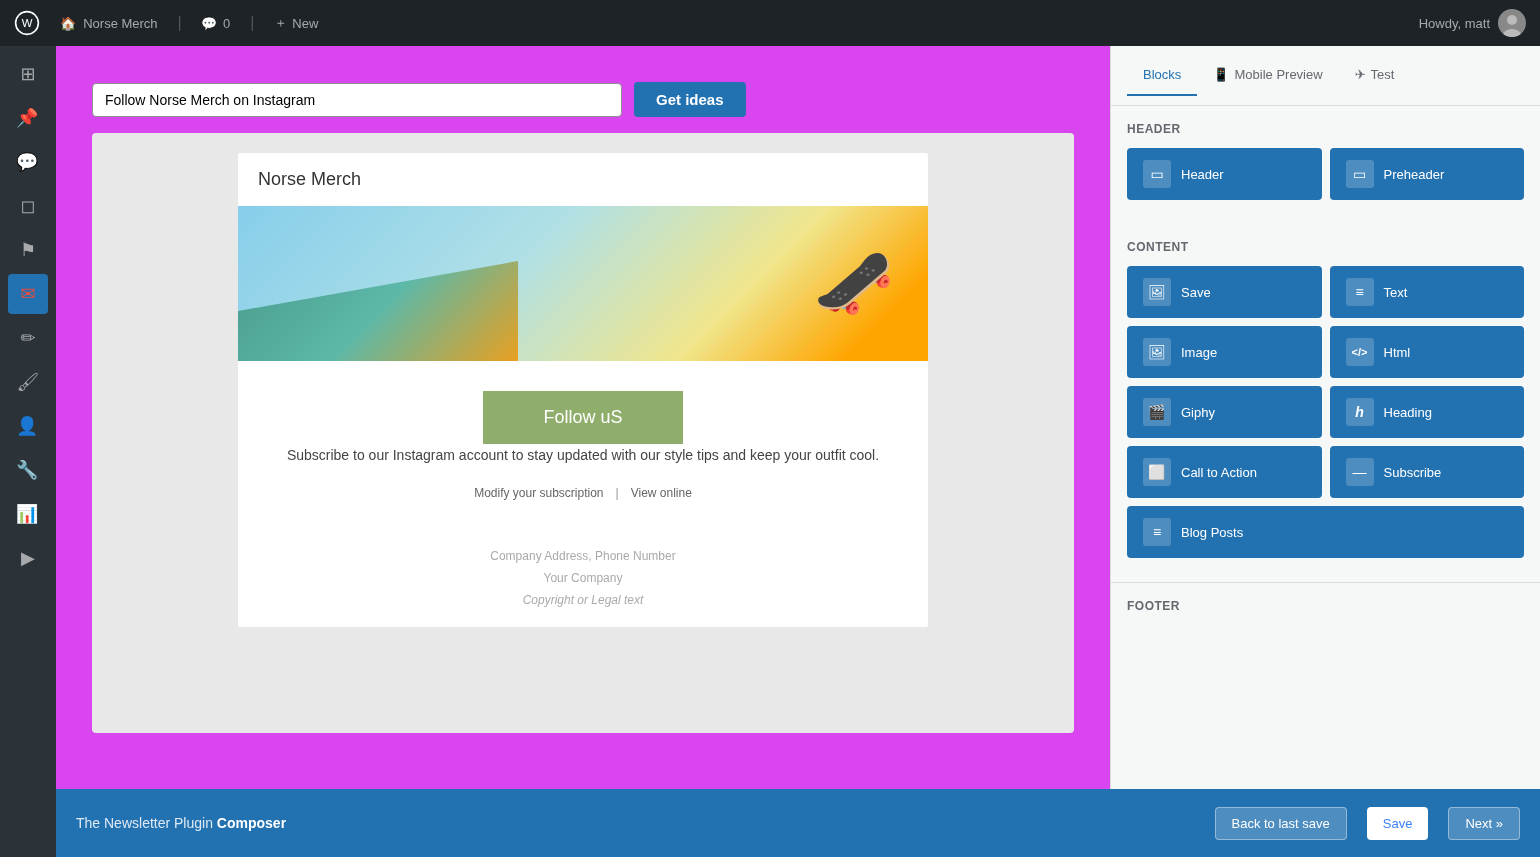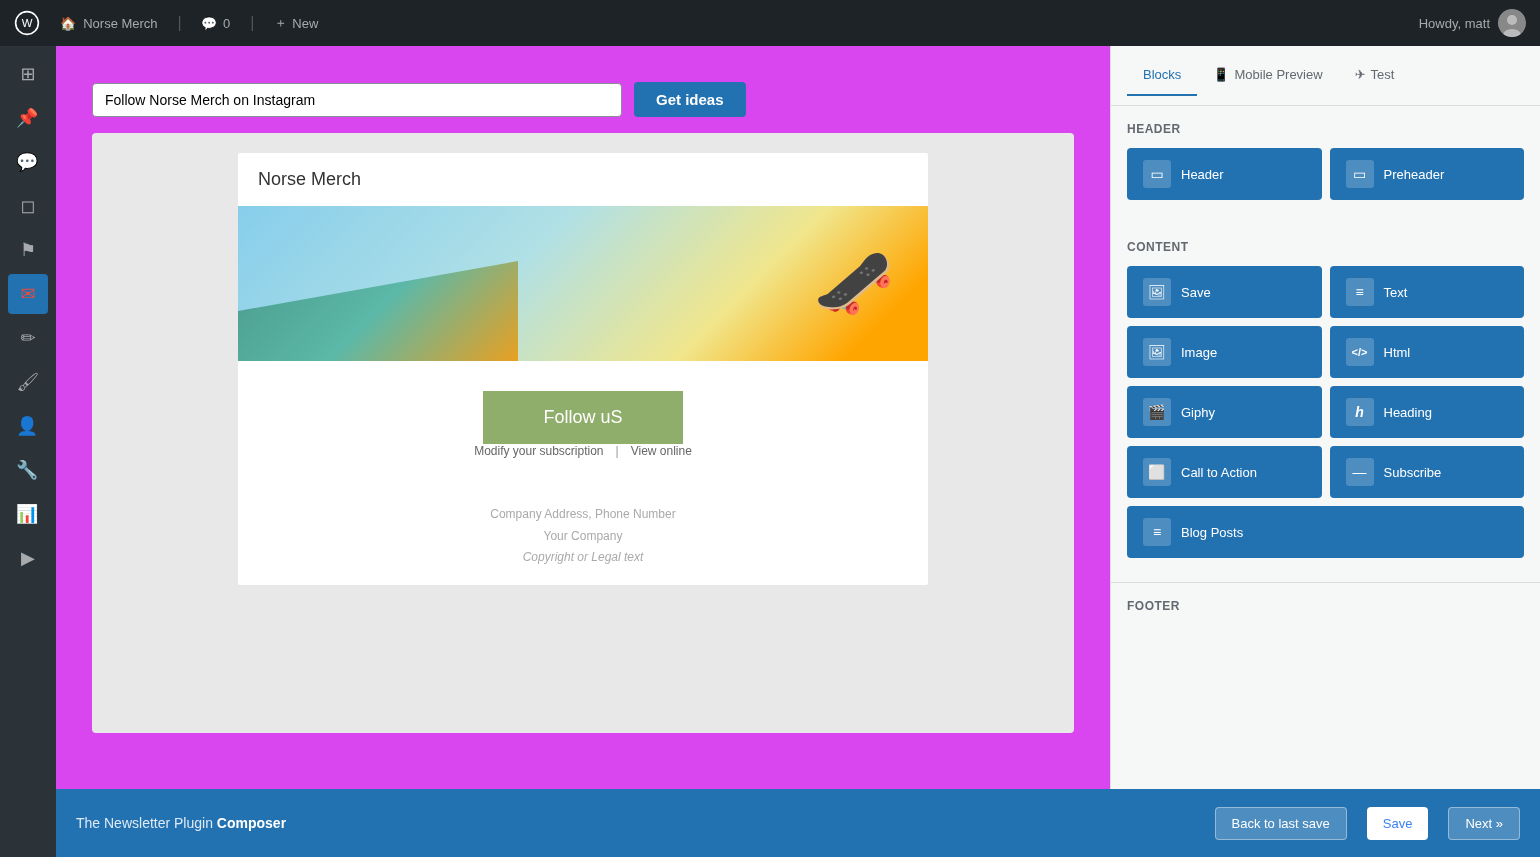--- a/index.html
+++ b/index.html
@@ -135,20 +135,21 @@
 
         <div class="email-preview">
           <div class="email-card">
             <div class="email-brand">Norse Merch</div>
             <div class="email-hero">
               <div class="ramp-shape"></div>
               <div class="skater-figure">🛹</div>
             </div>
             <div class="email-body">
               <button class="follow-btn">Follow uS</button>
+              <p class="email-desc">Subscribe to our Instagram account to stay updated with our style tips and keep your outfit cool.</p>
               <div class="email-links">
                 <a href="#" style="color:#666;text-decoration:none;">Modify your subscription</a>
                 <span class="sep">|</span>
                 <a href="#" style="color:#666;text-decoration:none;">View online</a>
               </div>
             </div>
             <div class="email-footer-info">
               <div>Company Address, Phone Number</div>
               <div>Your Company</div>
               <em>Copyright or Legal text</em>

